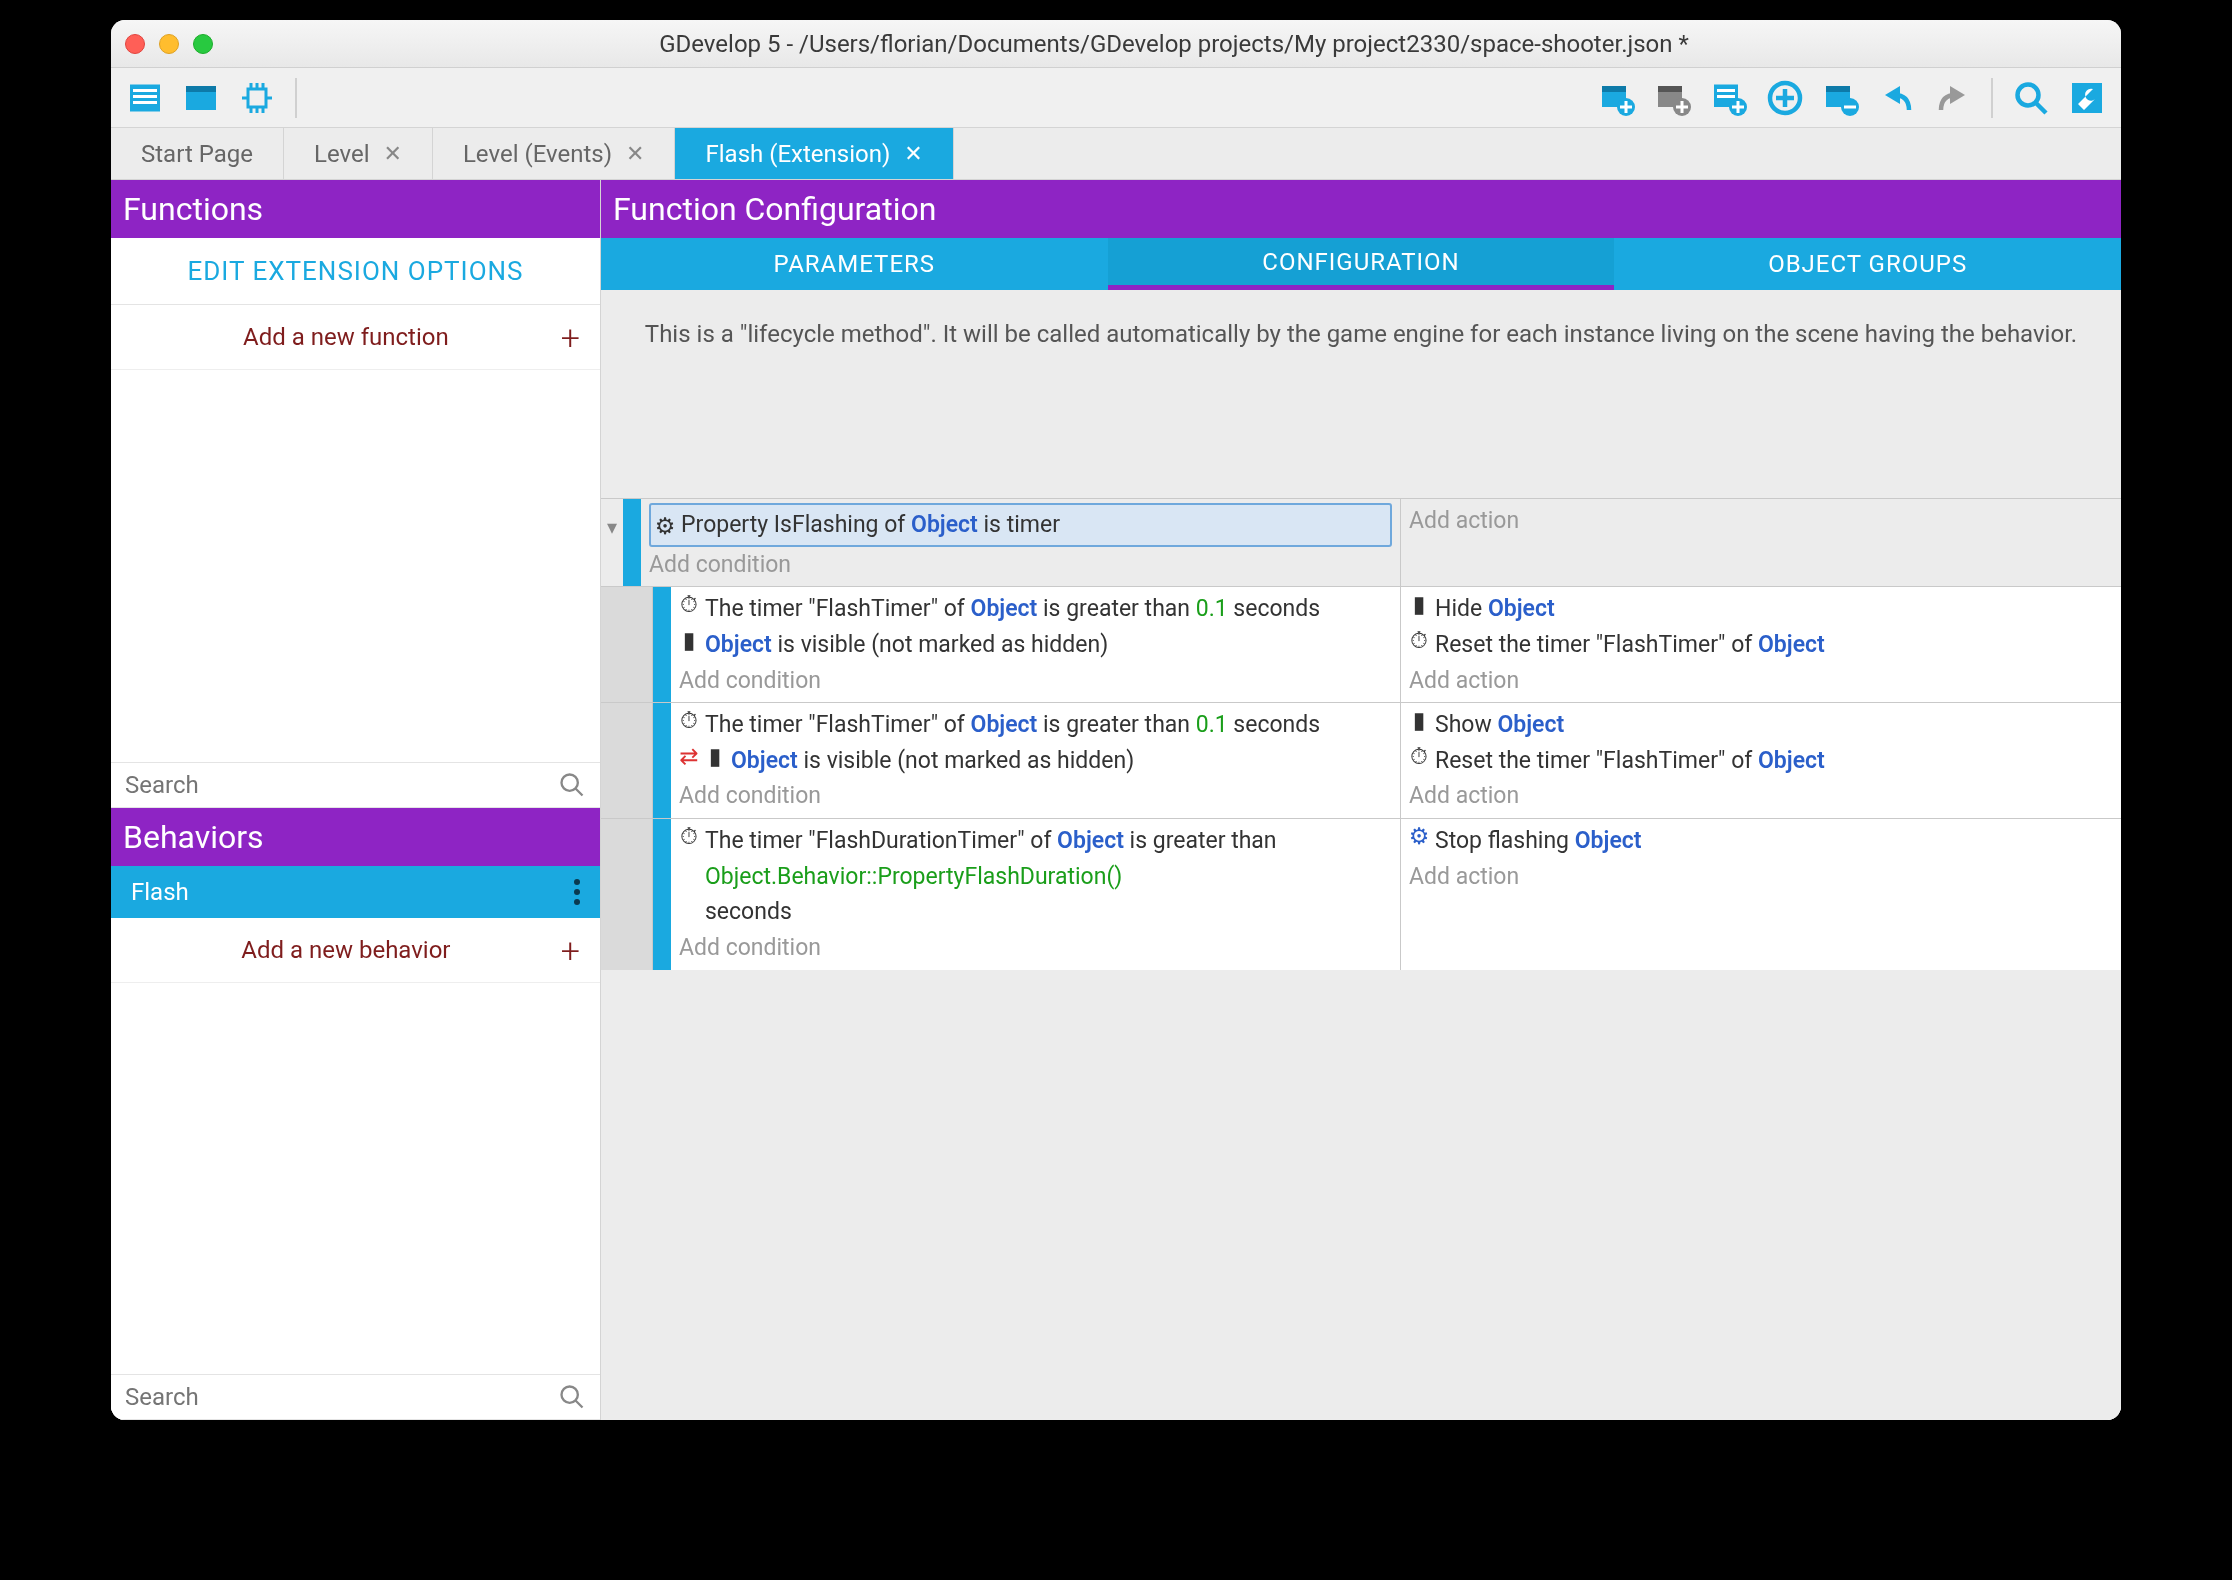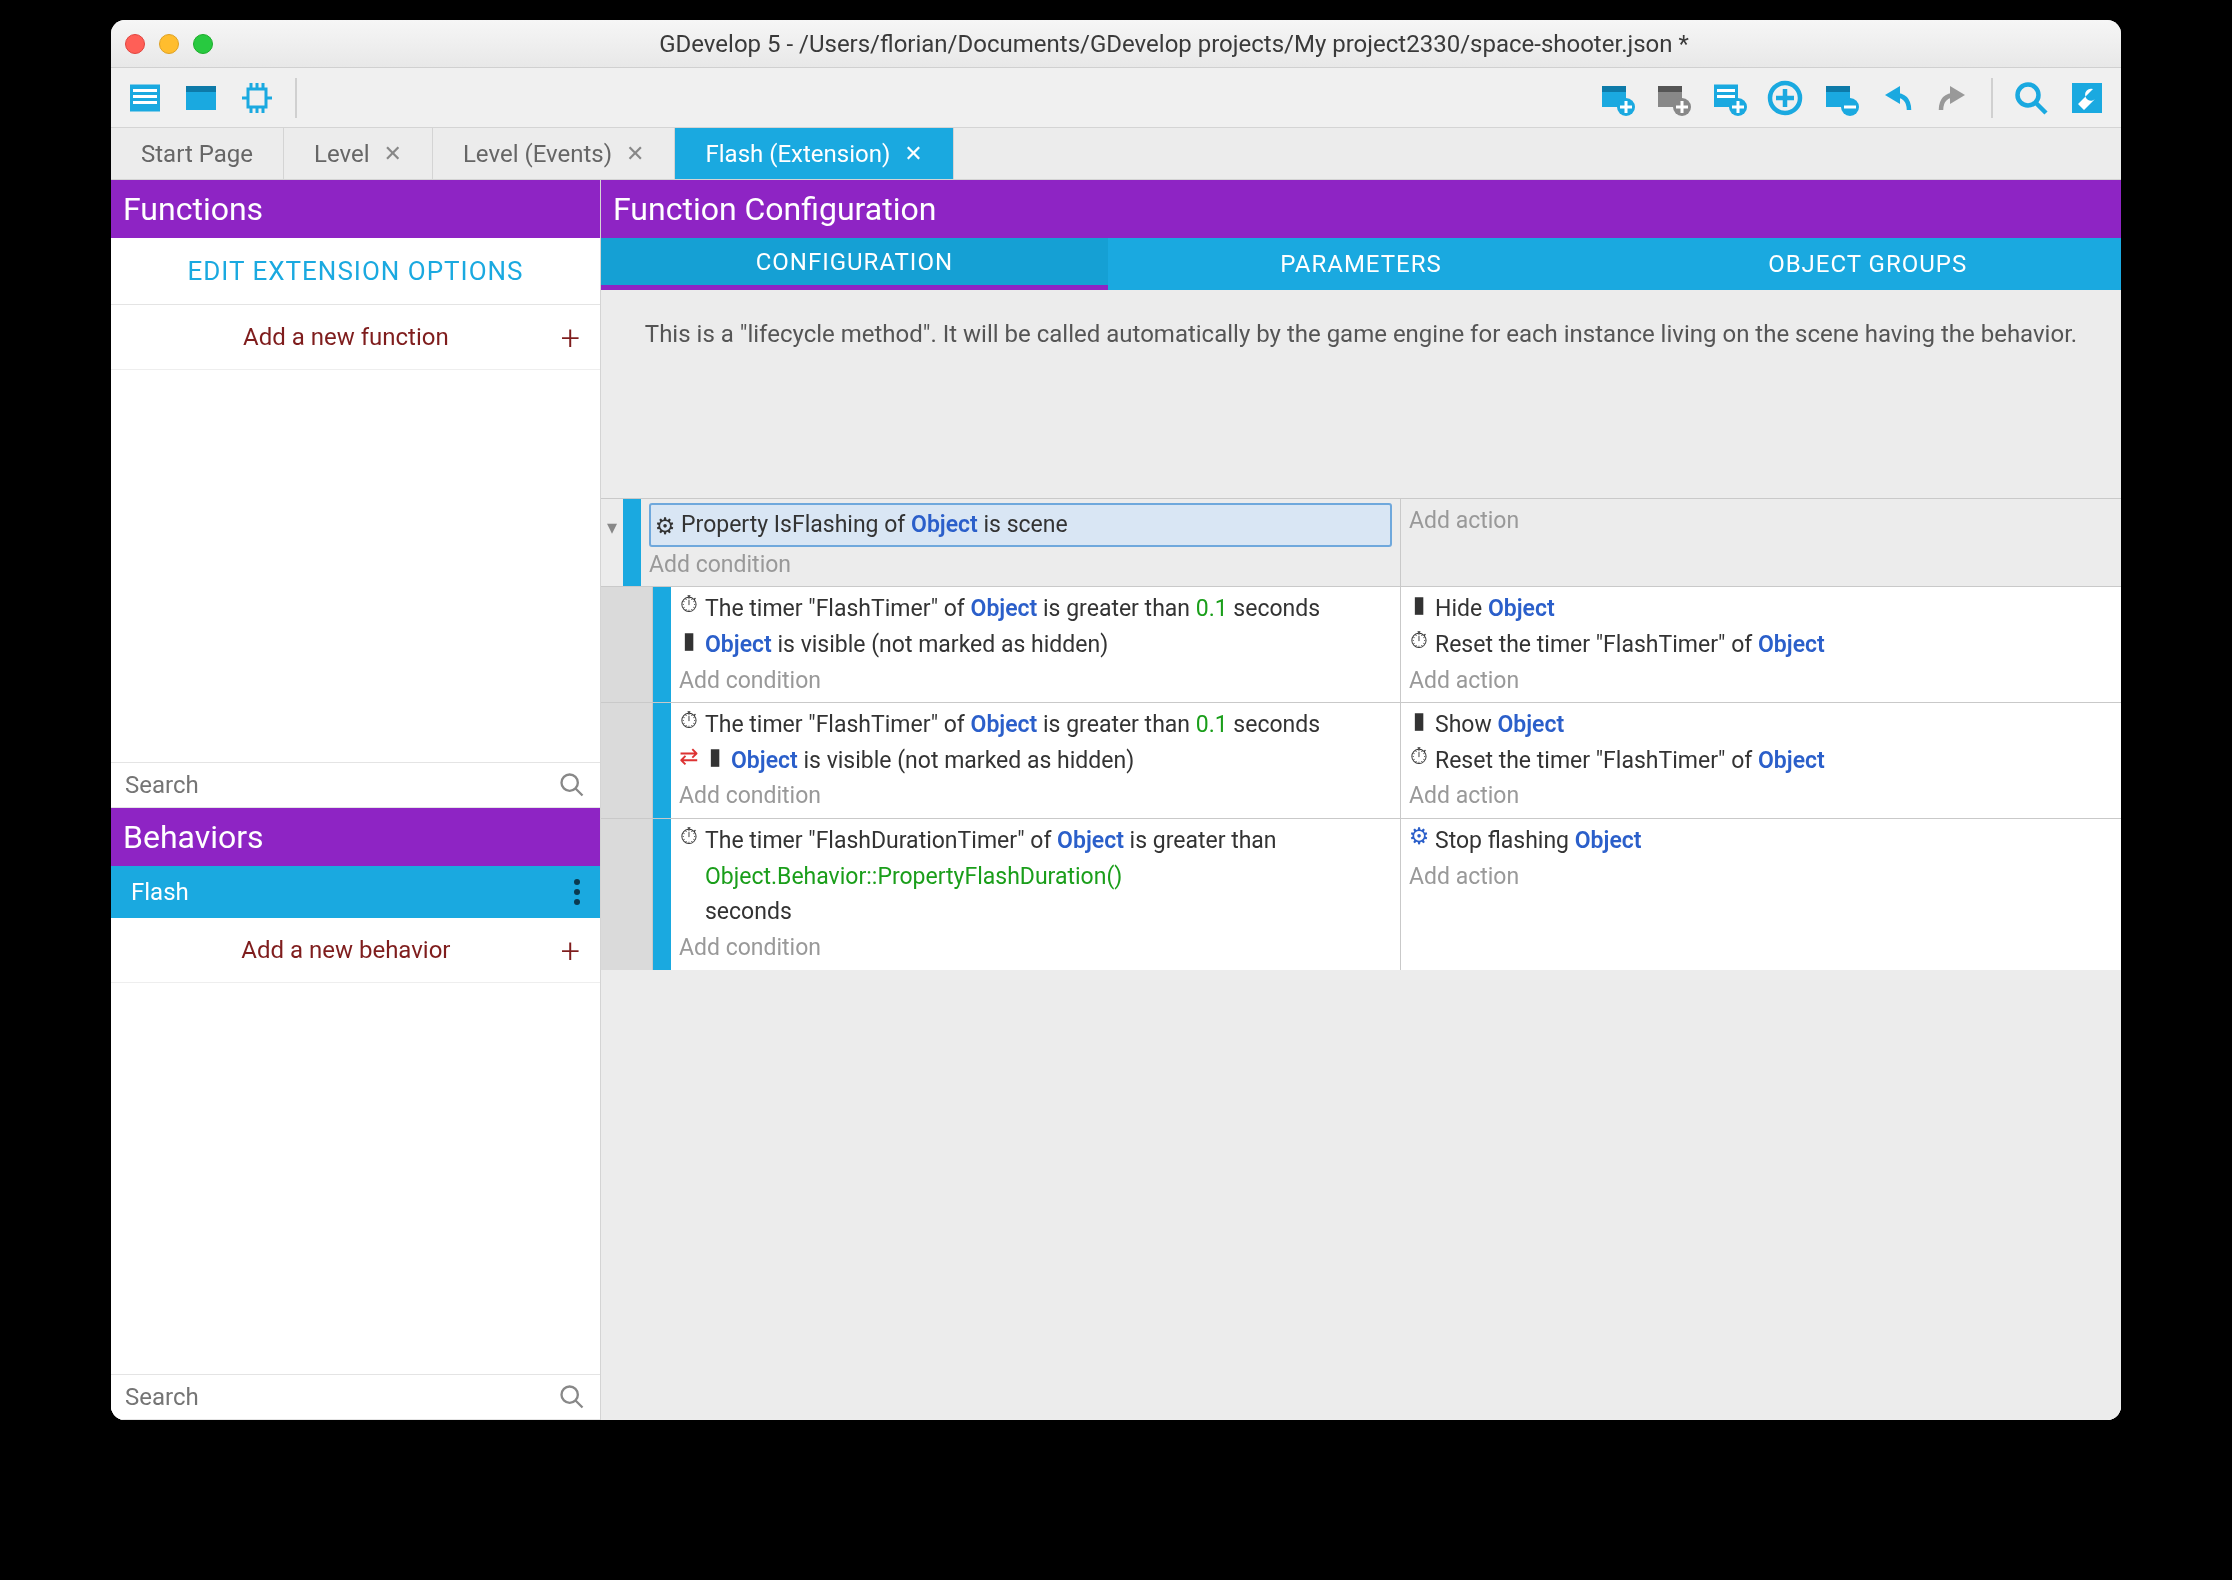--- a/index.html
+++ b/index.html
@@ -229,36 +229,36 @@
         <svg class="mag" viewBox="0 0 24 24">
             <circle cx="10" cy="10" r="7" fill="none" stroke="#888" stroke-width="2"></circle>
             <line x1="15" y1="15" x2="21" y2="21" stroke="#888" stroke-width="2"></line>
           </svg>
       </div>
     </div>
 
     <div class="main">
       <div class="panel-hdr">Function Configuration</div>
       <div class="cfg-tabs">
+        <div class="cfg-tab">PARAMETERS</div>
         <div class="cfg-tab sel">CONFIGURATION</div>
-        <div class="cfg-tab">PARAMETERS</div>
         <div class="cfg-tab">OBJECT GROUPS</div>
       </div>
       <div class="lifecycle">This is a "lifecycle method". It will be called automatically by the game engine for each instance living on the scene having the behavior.</div>
 
       <div class="events-area">
         <div class="eventspacer"></div>
 
         <div class="event-row first">
           <div class="arrow-toggle">▾</div>
           <div class="bluebar"></div>
           <div class="cond-col" style="background:#ececec;">
             <div class="sel-cond">
               <span class="micon">⚙</span>
-              <span><span>Property IsFlashing of </span><span class="obj">Object</span><span> is scene</span></span>
+              <span><span>Property IsFlashing of </span><span class="obj">Object</span><span> is timer</span></span>
             </div>
             <div class="addlink">Add condition</div>
           </div>
           <div class="act-col" style="background:#ececec;">
             <div class="addlink">Add action</div>
           </div>
         </div>
 
         <div class="event-row subindent">
           <div class="gutter"></div>

